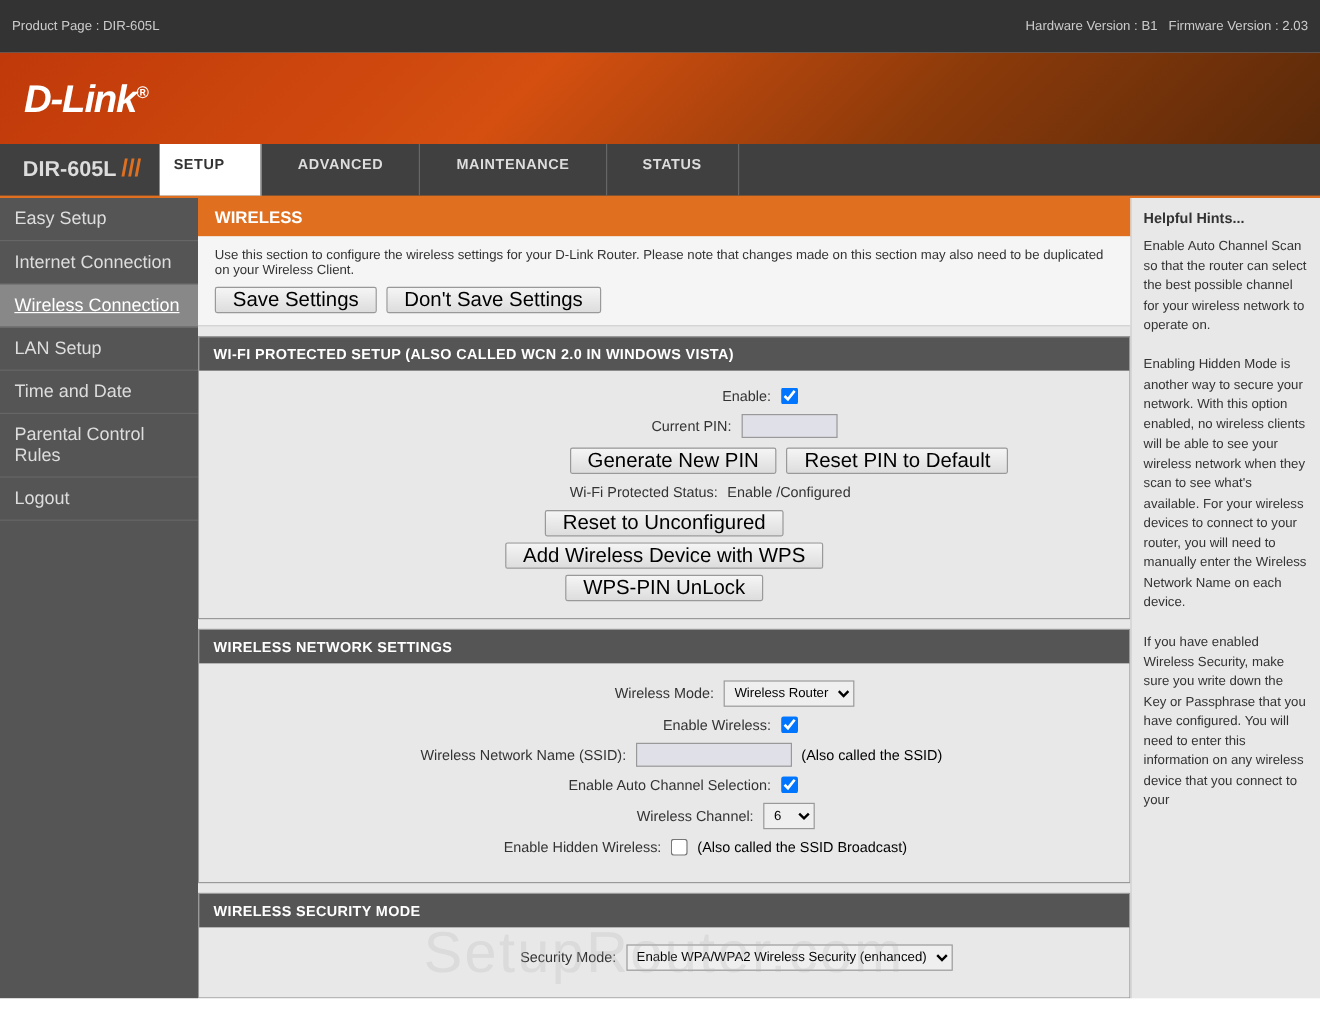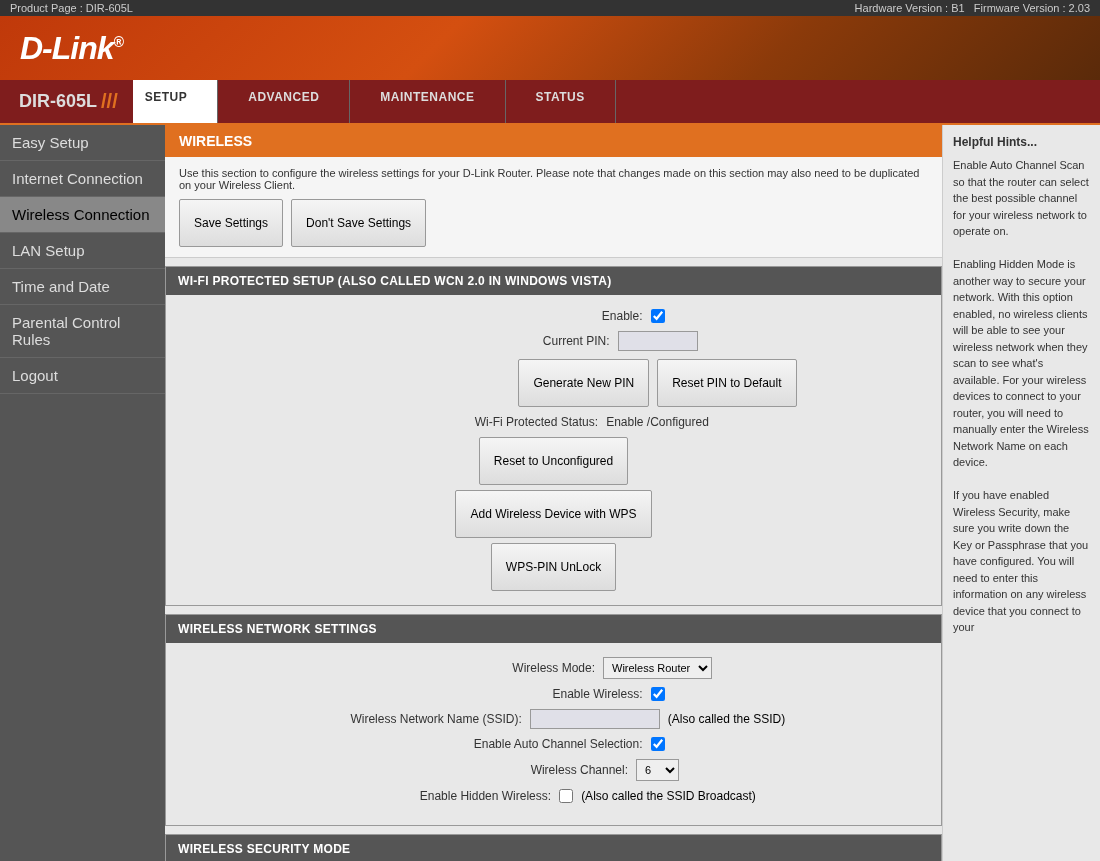--- a/index.html
+++ b/index.html
@@ -2,51 +2,51 @@
 <html><head>
   <meta charset="utf-8">
   <style>
     * { box-sizing: border-box; margin: 0; padding: 0; }
     body { font-family: Arial, sans-serif; font-size: 12px; background: #fff; width: 1100px; }
 
     
     .top-bar {
       background: #333;
       color: #ccc;
-      padding: 2px 10px;
+      padding: 16px 10px;
       display: flex;
       justify-content: space-between;
       font-size: 11px;
     }
 
     
     .header {
       background: linear-gradient(135deg, #c0390a 0%, #d44f10 40%, #8b3a0a 70%, #5a2a0a 100%);
       padding: 9px 20px;
-      height: 64px;
+      height: 76px;
       display: flex;
       align-items: center;
       position: relative;
       overflow: hidden;
     }
     .header-logo {
       color: white;
       font-size: 32px;
       font-weight: bold;
       font-style: italic;
       letter-spacing: -1px;
     }
     .header-logo span {
       color: white;
     }
 
     
     .nav-tabs {
       display: flex;
-      background: #7f1d1d;
+      background: #404040;
       border-bottom: 2px solid #e07020;
     }
     .nav-tab {
       padding: 10px 30px;
       font-weight: bold;
       font-size: 12px;
       cursor: pointer;
       color: #ddd;
       border-right: 1px solid #666;
       letter-spacing: 0.5px;
@@ -83,21 +83,22 @@
     }
     .sidebar-item {
       padding: 9px 12px;
       color: #ddd;
       cursor: pointer;
       border-bottom: 1px solid #666;
       font-size: 15px;
     }
     .sidebar-item.active {
       background: #888;
-      color: #000000;
+      color: #ffffff;
+      text-decoration: underline;
     }
 
     
     .content-area {
       flex: 1;
       padding: 0;
       background: #e8e8e8;
     }
 
     
@@ -118,25 +119,25 @@
     .intro-box p {
       font-size: 11px;
       color: #333;
       margin-bottom: 8px;
     }
     .btn-row {
       display: flex;
       gap: 8px;
     }
     .btn {
-      padding: 16px 14px;
+      padding: 0 14px;
       border: 1px solid #999;
       background: linear-gradient(to bottom, #f5f5f5, #ddd);
       cursor: pointer;
-      font-size: 12px;
+      font-size: 17px;
       border-radius: 2px;
     }
 
     
     .section-block {
       margin-top: 8px;
       border: 1px solid #999;
       background: #f0f0f0;
     }
     .section-block-header {

